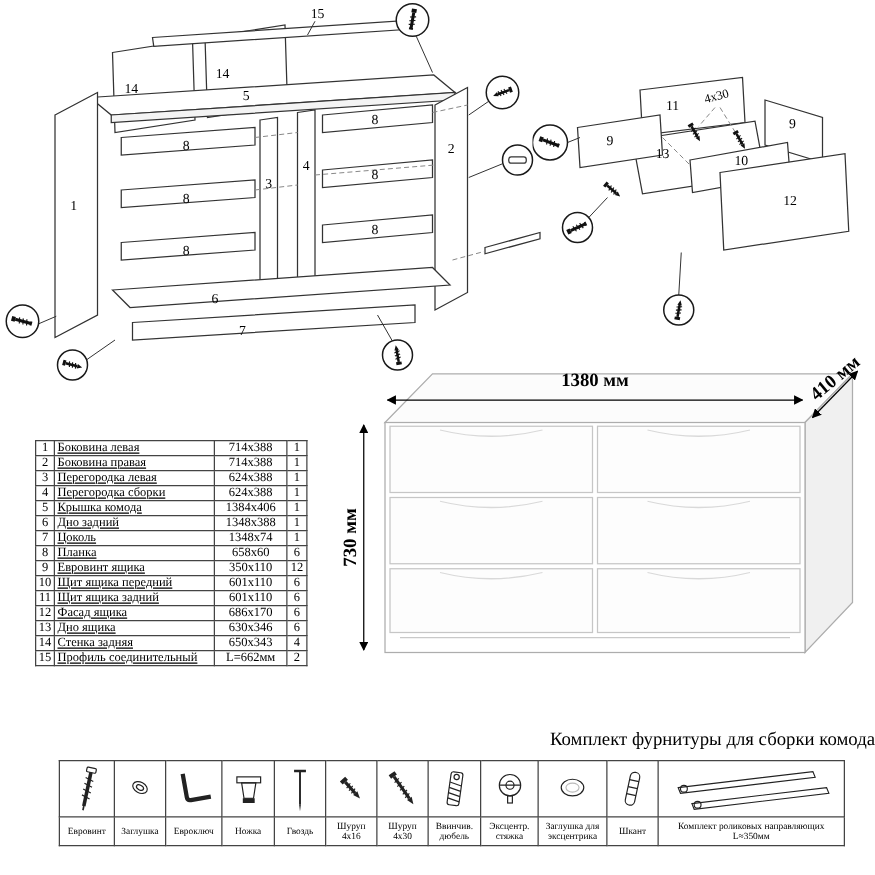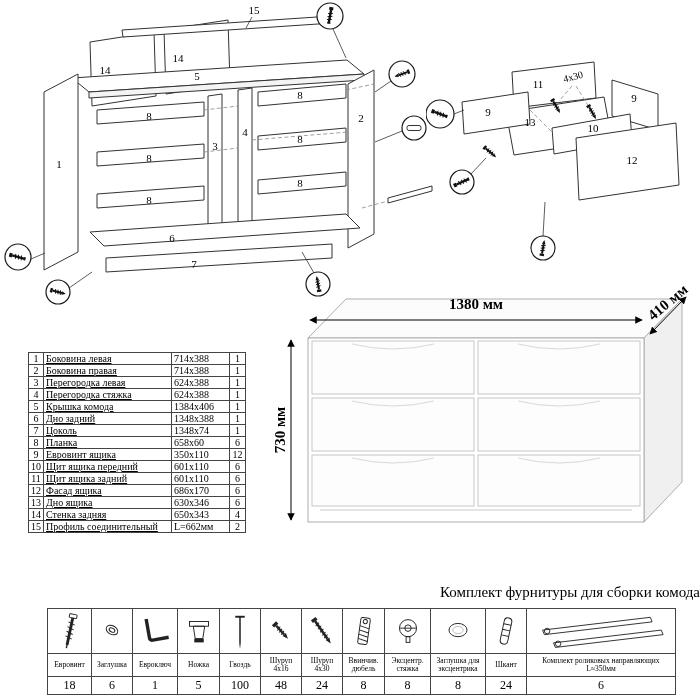--- a/index.html
+++ b/index.html
@@ -18,21 +18,21 @@
   .co    { fill: #fff; stroke: #1a1a1a; stroke-width: 1.2; }
   text   { font-family: "Liberation Serif", serif; fill: #000; }
   .dlabel { font-size: 11px; text-anchor: middle; }
   .dim-label { font-size: 15px; font-weight: bold; text-anchor: middle; }
   .dimline { stroke: #000; stroke-width: 1; }
 
   .parts-table { position: absolute; left: 28px; top: 352px; border-collapse: collapse; font-size: 10px; }
   .parts-table td { border: 1px solid #444; padding: 0 2px; height: 12px; line-height: 11px; white-space: nowrap; }
   .parts-table td.num  { text-align: center; width: 15px; }
   .parts-table td.qty  { text-align: center; width: 16px; }
-  .parts-table td.size { text-align: left; width: 58px; }
+  .parts-table td.size { text-align: center; width: 58px; }
   .parts-table td.name { width: 128px; text-decoration: underline; }
 
   .hw-title { position: absolute; top: 584px; left: 0; width: 700px; text-align: right; font-size: 15px; }
   .hw-table { position: absolute; left: 47px; top: 608px; border-collapse: collapse; table-layout: fixed; }
   .hw-table td { border: 1px solid #444; text-align: center; vertical-align: middle; padding: 1px; overflow: hidden; }
   .hw-icon-cell { height: 45px; }
   .hw-name-cell { height: 23px; font-size: 7.5px; line-height: 1.12; }
   .hw-qty-cell  { height: 18px; font-size: 12px; }
   .hw-table svg { display: block; margin: 0 auto; width: 38px; height: 42px; }
   .hw-table td.wide svg { width: 144px; }
@@ -223,21 +223,21 @@
         <td class="qty">1</td>
       </tr>
       <tr>
         <td class="num">3</td>
         <td class="name">Перегородка левая</td>
         <td class="size">624x388</td>
         <td class="qty">1</td>
       </tr>
       <tr>
         <td class="num">4</td>
-        <td class="name">Перегородка стяжка</td>
+        <td class="name">Перегородка сборки</td>
         <td class="size">624x388</td>
         <td class="qty">1</td>
       </tr>
       <tr>
         <td class="num">5</td>
         <td class="name">Крышка комода</td>
         <td class="size">1384x406</td>
         <td class="qty">1</td>
       </tr>
       <tr>
@@ -489,28 +489,14 @@
     <td class="hw-name-cell">Ножка</td>
     <td class="hw-name-cell">Гвоздь</td>
     <td class="hw-name-cell">Шуруп 4x16</td>
     <td class="hw-name-cell">Шуруп 4x30</td>
     <td class="hw-name-cell">Ввинчив. дюбель</td>
     <td class="hw-name-cell">Эксцентр. стяжка</td>
     <td class="hw-name-cell">Заглушка для эксцентрика</td>
     <td class="hw-name-cell">Шкант</td>
     <td class="hw-name-cell">Комплект роликовых направляющих L≈350мм</td>
   </tr>
-  <tr>
-    <td class="hw-qty-cell">18</td>
-    <td class="hw-qty-cell">6</td>
-    <td class="hw-qty-cell">1</td>
-    <td class="hw-qty-cell">5</td>
-    <td class="hw-qty-cell">100</td>
-    <td class="hw-qty-cell">48</td>
-    <td class="hw-qty-cell">24</td>
-    <td class="hw-qty-cell">8</td>
-    <td class="hw-qty-cell">8</td>
-    <td class="hw-qty-cell">8</td>
-    <td class="hw-qty-cell">24</td>
-    <td class="hw-qty-cell">6</td>
-  </tr>
   </tbody>
 </table>
 
 </body></html>

